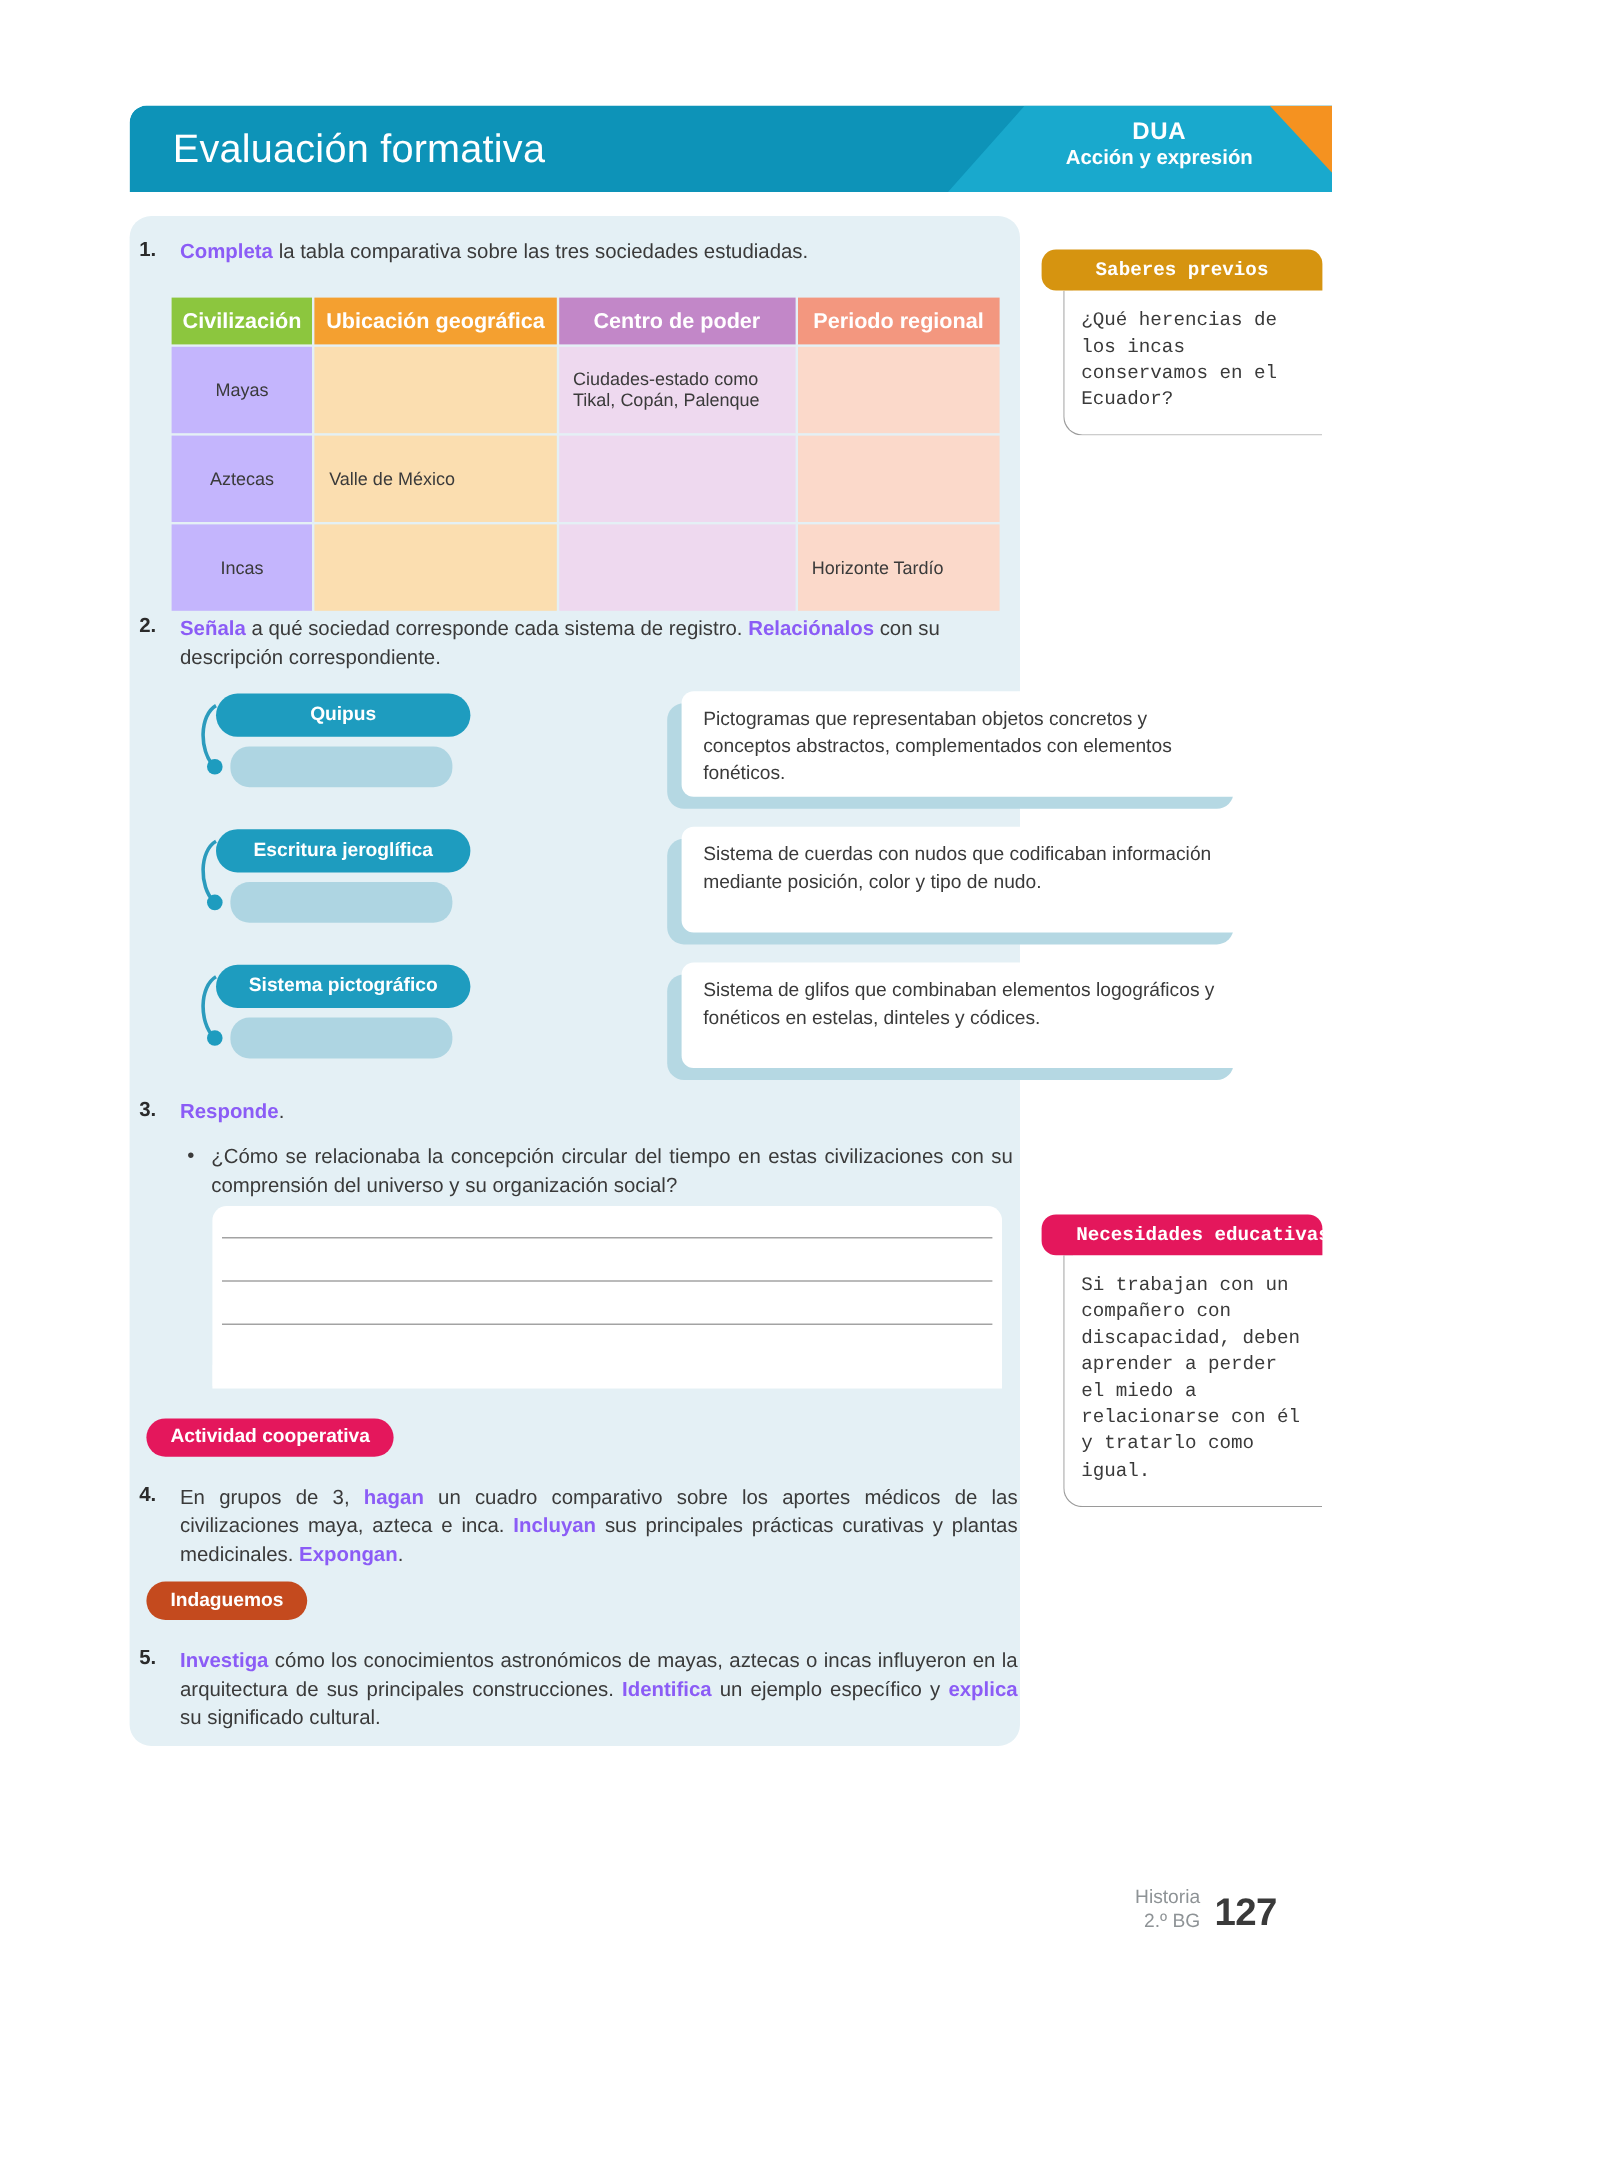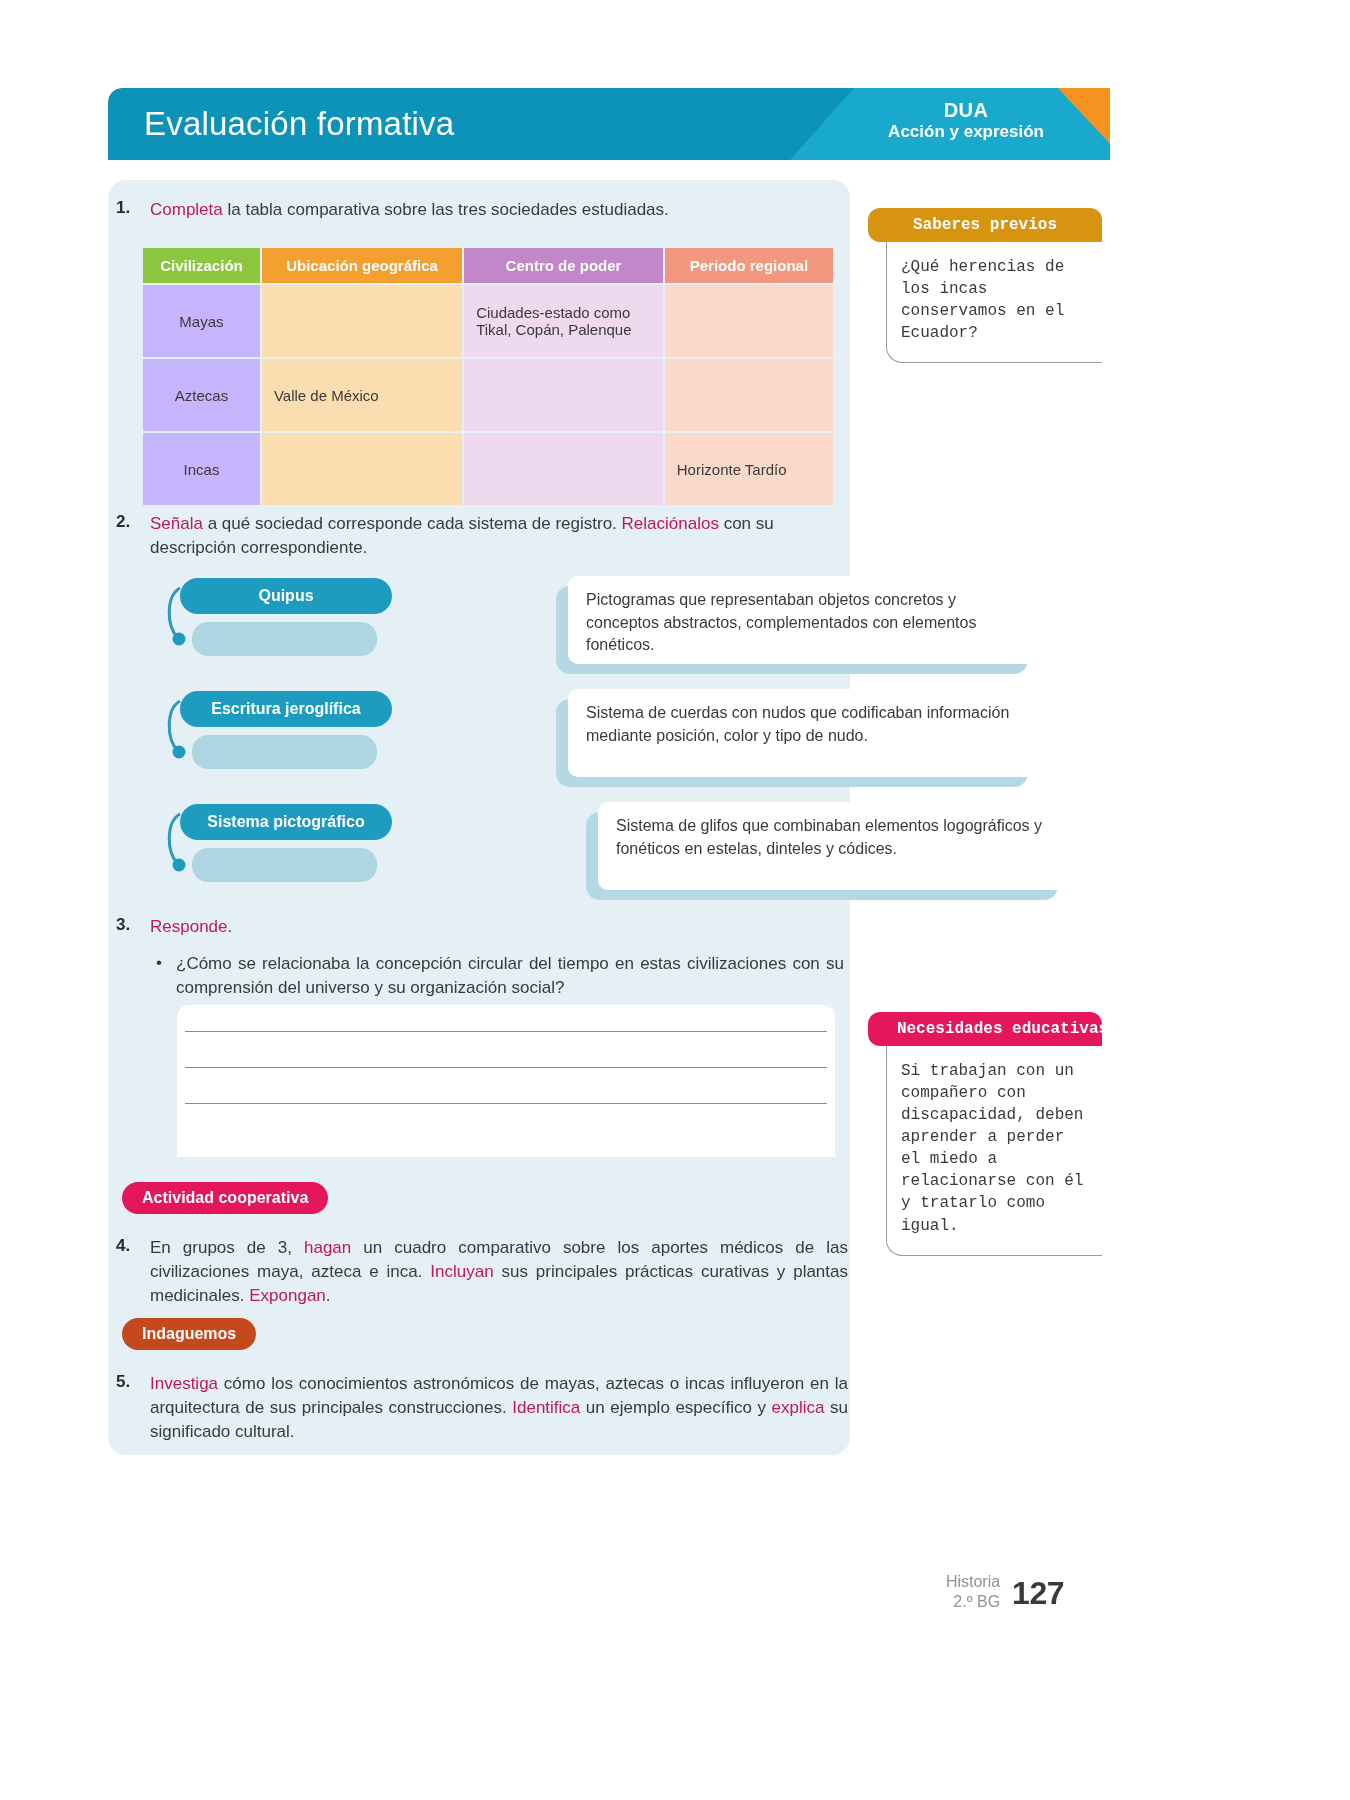--- a/index.html
+++ b/index.html
@@ -57,31 +57,31 @@
     border-radius: 18px;
   }
 
   
   .ex { position: absolute; display: flex; }
   .ex-num {
     width: 34px; flex: none;
     font-size: 17px; font-weight: bold; color: #2b2b2b;
   }
   .ex-body { font-size: 17px; line-height: 1.42; color: #3a3a3a; }
-  .ex-body b { font-weight: normal; color: #be185d; }
+  .ex-body b { font-weight: bold; color: #8b5cf6; }
 
   
   .tbl {
     position: absolute; left: 141px; top: 246px;
     width: 694px;
     border-collapse: separate; border-spacing: 2px;
     font-size: 15px;
   }
   .tbl th {
-    color: #ffffff; font-weight: bold; font-size: 15px;
+    color: #ffffff; font-weight: bold; font-size: 18px;
     padding: 9px 6px; text-align: center; white-space: nowrap;
   }
   .tbl td { padding: 10px 12px; vertical-align: middle; font-size: 15px; color: #3a3a3a; height: 72px; }
   .th-c1 { background: #8cc63e; }
   .th-c2 { background: #f4a030; }
   .th-c3 { background: #c287c8; }
   .th-c4 { background: #f3977f; }
   .td-c1 { background: #c4b5fd; text-align: center; margin-top: 48px; }
   .td-c2 { background: #fbdeb0; }
   .td-c3 { background: #eed9ef; }
@@ -280,21 +280,21 @@
   <div class="desc-card" style="left:568px; top:576px; width:472px; height:88px;">
     <div class="desc-shadow"></div>
     <div class="desc-body" style="height:88px;">Pictogramas que representaban objetos concretos y conceptos abstractos, complementados con elementos fonéticos.</div>
   </div>
 
   <div class="desc-card" style="left:568px; top:689px; width:472px; height:88px;">
     <div class="desc-shadow"></div>
     <div class="desc-body" style="height:88px;">Sistema de cuerdas con nudos que codificaban información mediante posición, color y tipo de nudo.</div>
   </div>
 
-  <div class="desc-card" style="left:568px; top:802px; width:472px; height:88px;margin-left:30px;">
+  <div class="desc-card" style="left:568px; top:802px; width:472px; height:88px;">
     <div class="desc-shadow"></div>
     <div class="desc-body" style="height:88px;">Sistema de glifos que combinaban elementos logográficos y fonéticos en estelas, dinteles y códices.</div>
   </div>
 
   <div class="ex" style="left:116px; top:915px; width:730px;">
     <div class="ex-num">3.</div>
     <div class="ex-body"><b>Responde</b><span>.</span></div>
   </div>
 
   <div class="ex" style="left:142px; top:952px; width:706px;">

